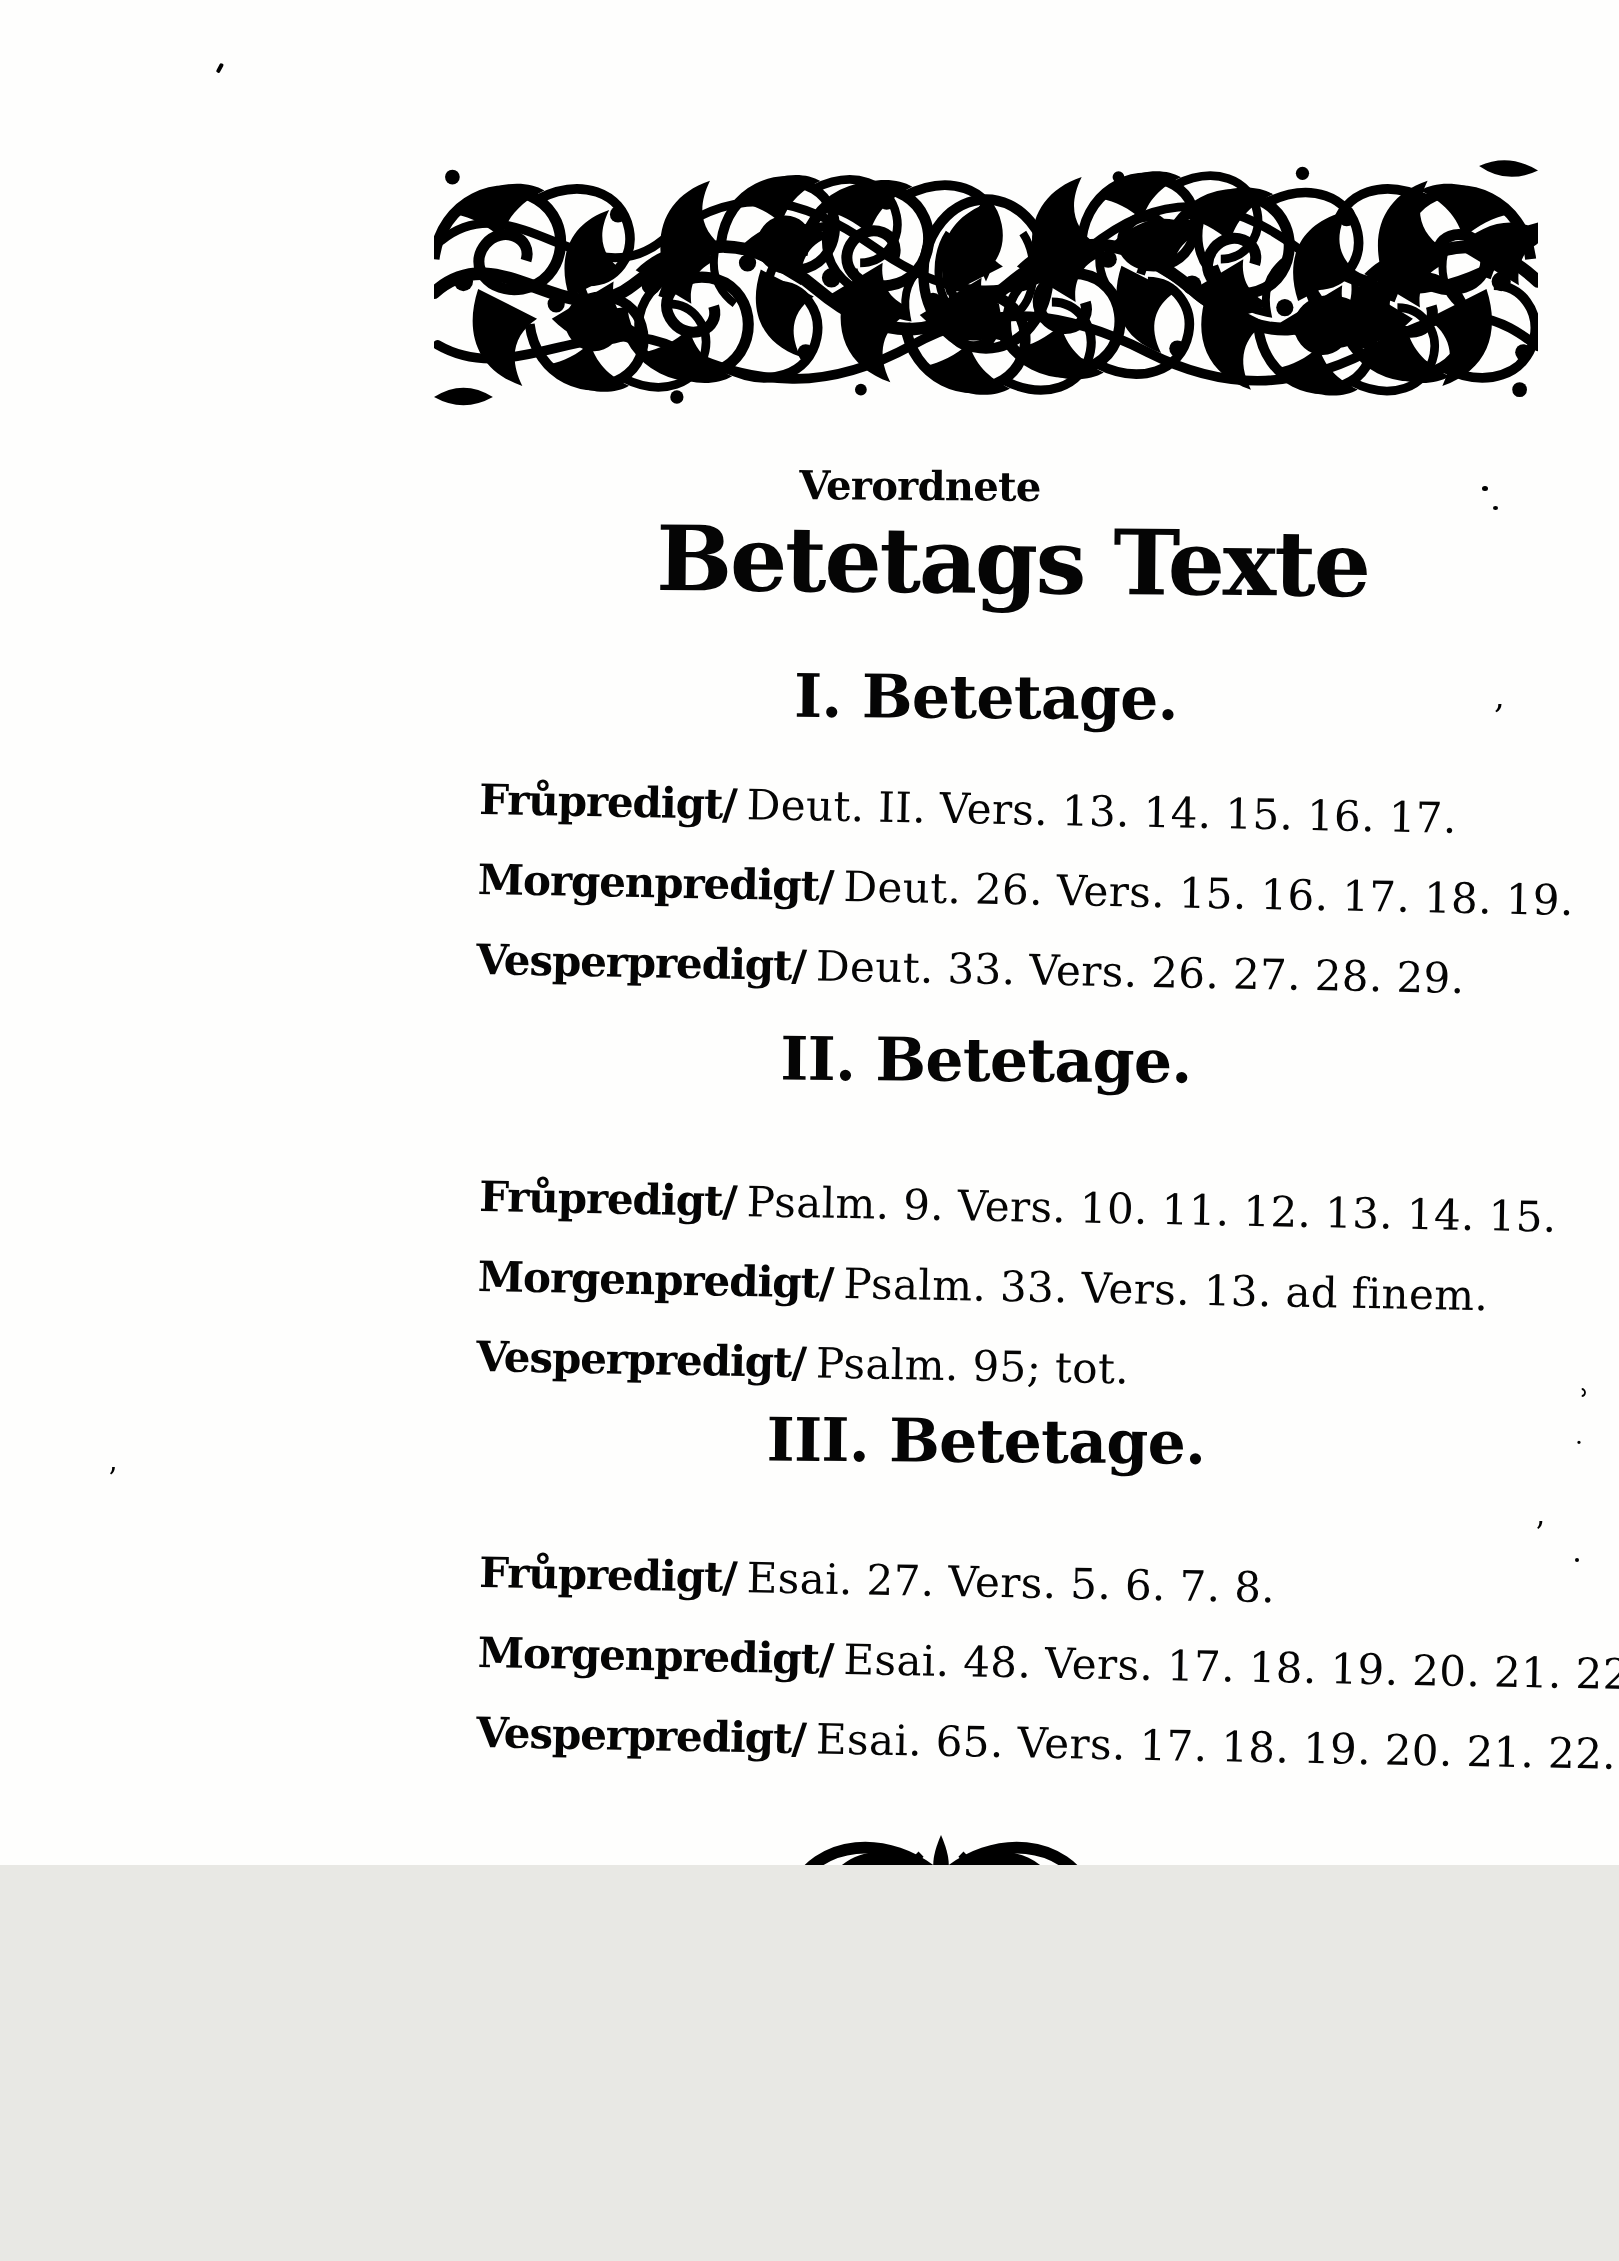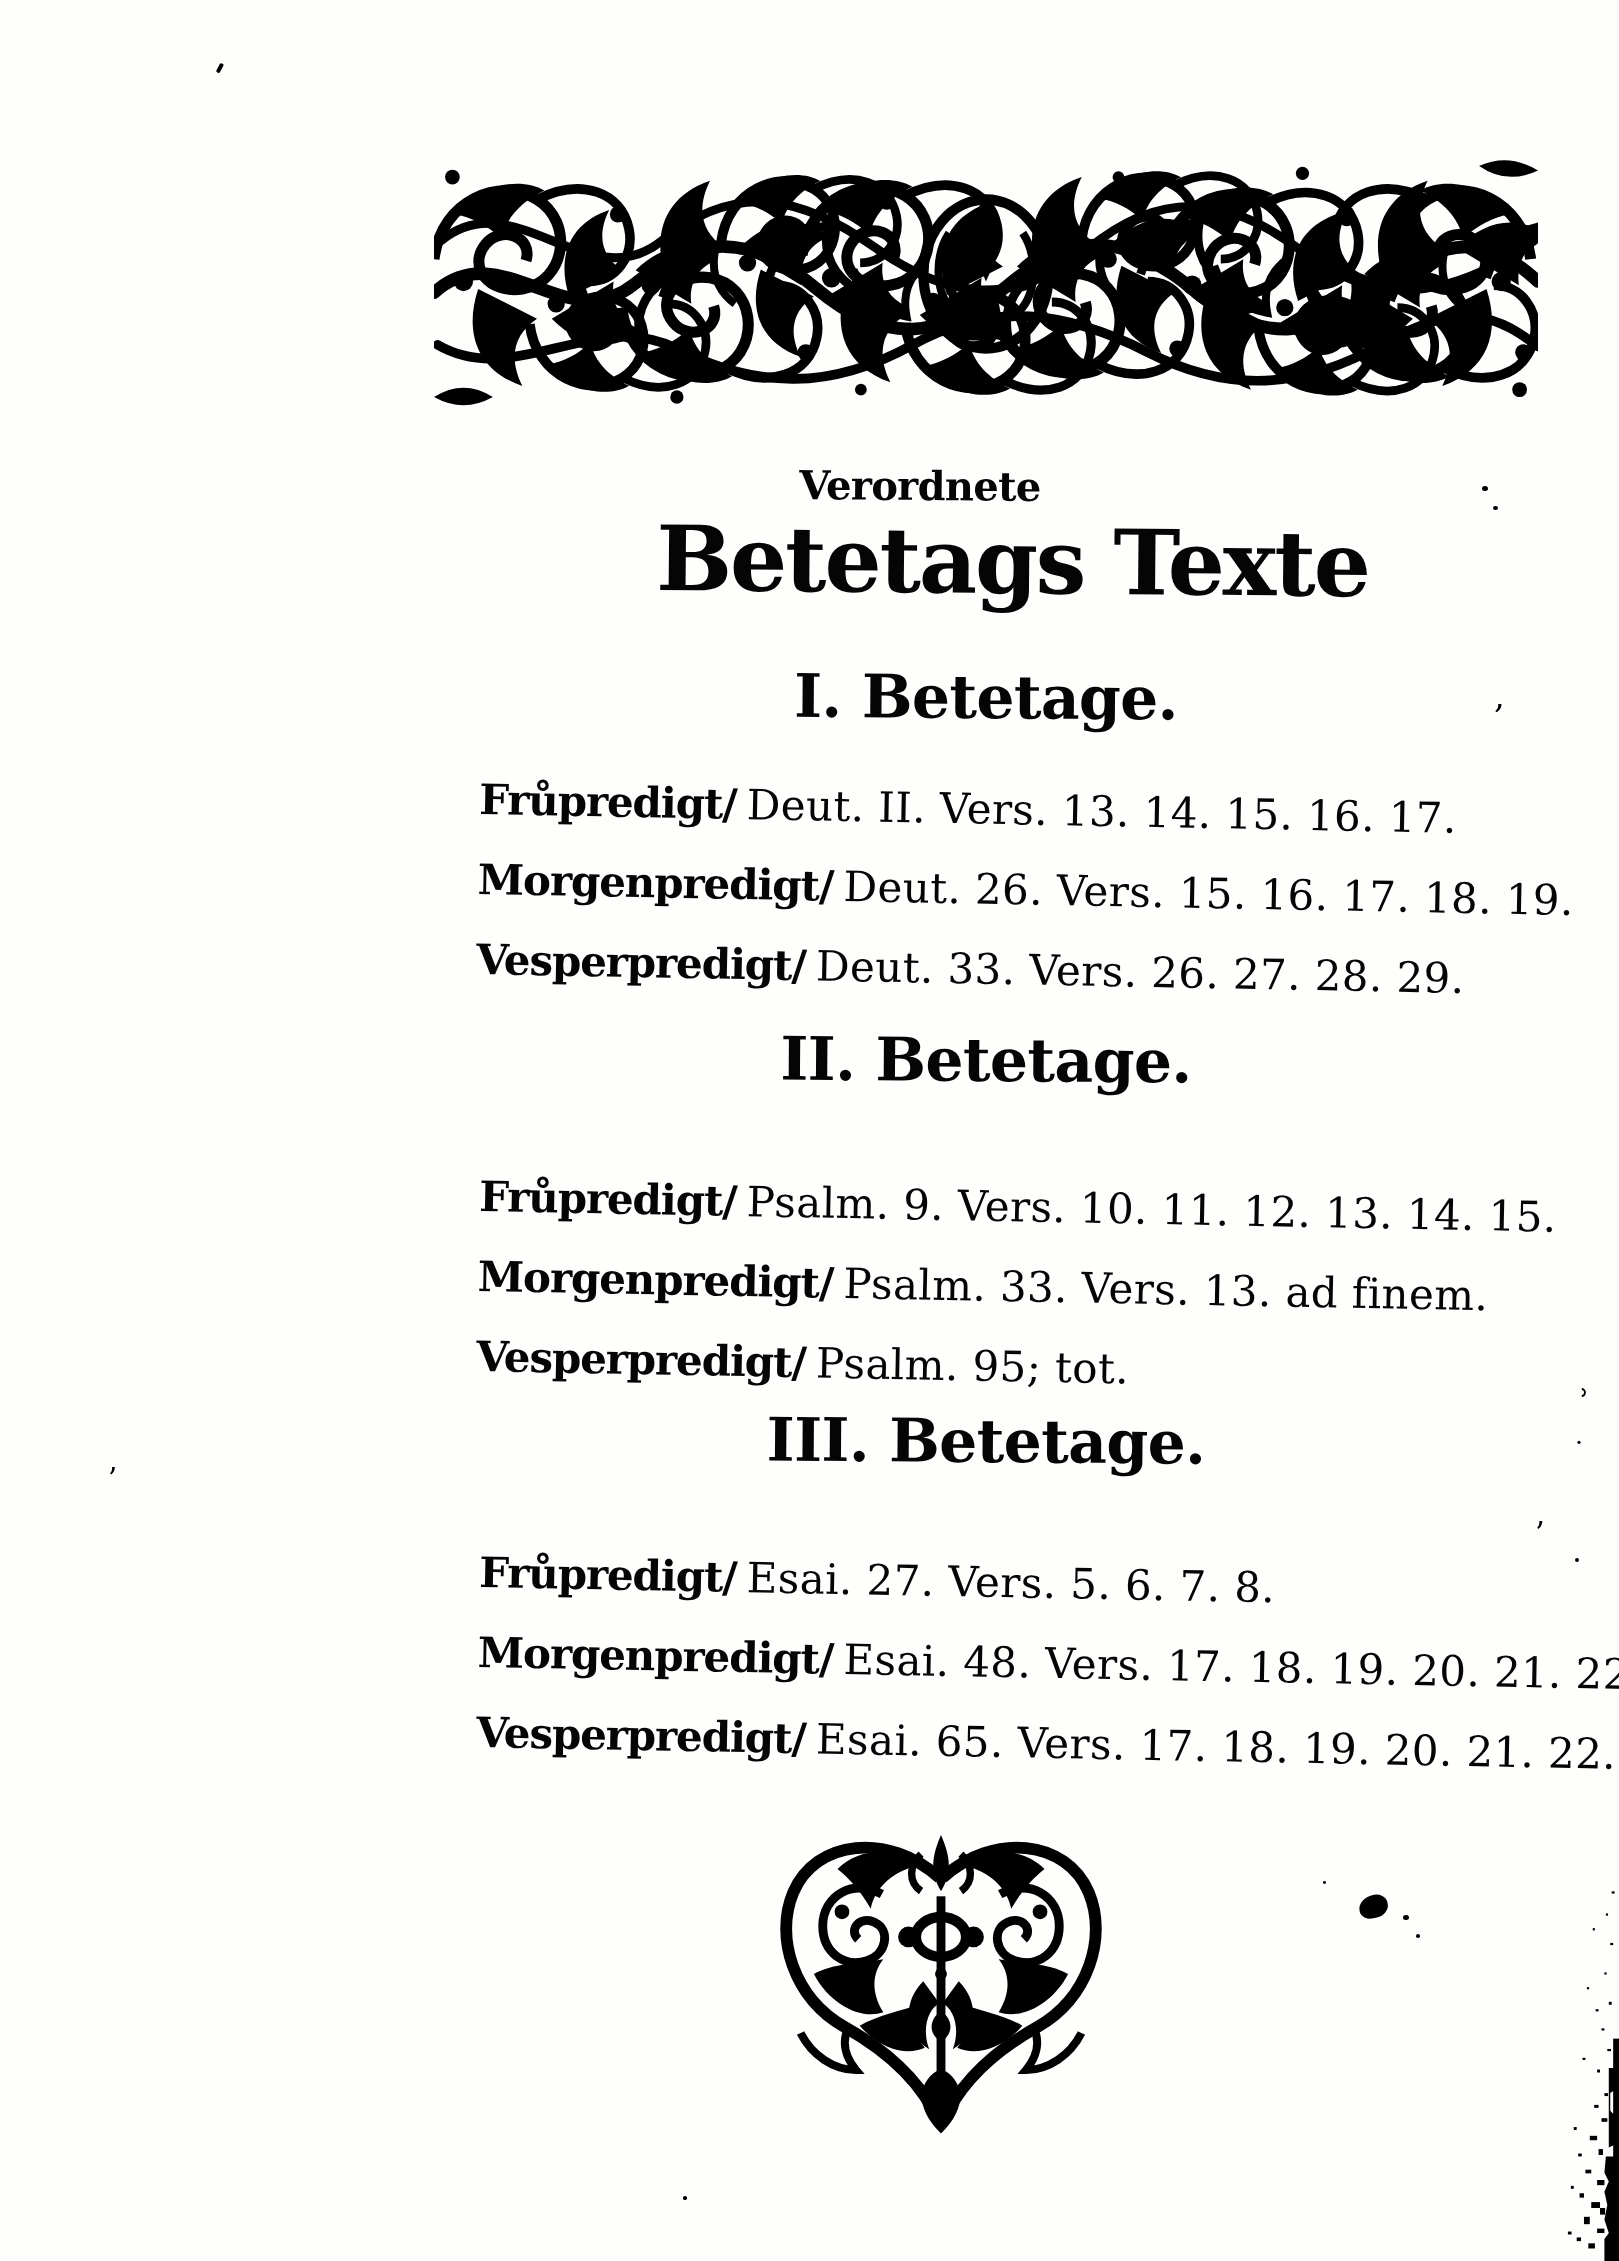--- a/index.html
+++ b/index.html
@@ -1,18 +1,18 @@
 <!DOCTYPE html>
 <html style="font-size:11.8px"><head>
 <meta charset="utf-8">
 <style>
   html,body{margin:0;padding:0;background:#e8e8e4;}
   .page{
     position:relative;
-    width:1619px;height:2261px;
+    width:1619px;height:1865px;
     background:#fefefdff;
     font-family:"DejaVu Serif", serif;
     color:#050505;
     overflow:hidden;
   }
   
   .band{position:absolute;left:434px;top:151px;width:1104px;height:261px;}
   .band svg{width:100%;height:100%;}
   
   .title-small{

